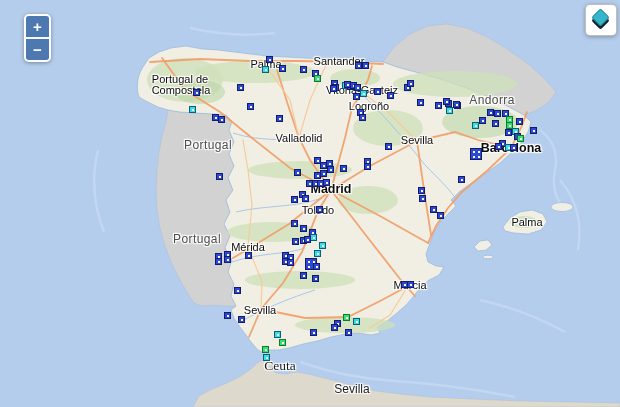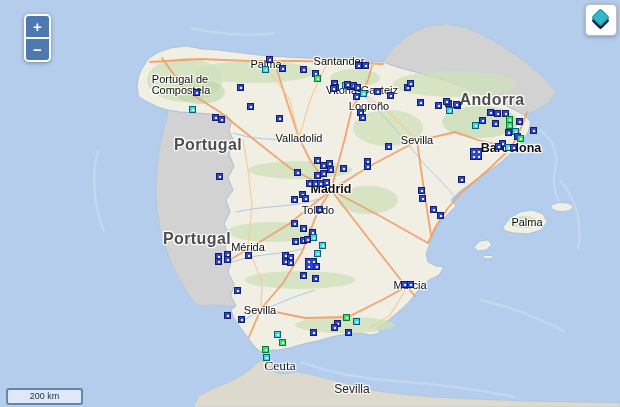--- a/index.html
+++ b/index.html
@@ -23,21 +23,21 @@
   #labels-layer,#markers-layer{position:absolute;left:0;top:0;width:100%;height:100%;}
   #labels-layer{z-index:2;pointer-events:none;}
   #markers-layer{z-index:3;}
 
   .lbl{
     position:absolute;transform:translate(-50%,-50%);
     font-size:11px;color:#0d0d0d;white-space:nowrap;line-height:1;
     text-shadow:-1px -1px 1px #fff,1px -1px 1px #fff,-1px 1px 1px #fff,1px 1px 1px #fff,0 0 3px #fff;
   }
   .lbl.capital{font-size:12.5px;font-weight:bold;}
-  .lbl.country{font-size:16px;font-weight:bold;color:#4d4d4d;letter-spacing:.4px;}
+  .lbl.country{font-size:12px;font-weight:normal;color:#4d4d4d;letter-spacing:.4px;}
   .lbl.big{font-size:13.5px;color:#1c1c1c;}
   .lbl.mid{font-size:12px;color:#1c1c1c;}
 
   .mk{position:absolute;width:7px;height:7px;box-sizing:border-box;border:1px solid #131c66;}
   .mk::after{content:"";position:absolute;left:2px;top:2px;width:2px;height:2px;background:rgba(255,255,255,.95);}
   .mk.b{background:var(--mk-blue,#2c48d4);border-color:#131c66;}
   .mk.c{background:var(--mk-cyan,#38dce8);border-color:#0c5f79;}
   .mk.g{background:var(--mk-green,#35e06c);border-color:#0c7a36;}
   .mk.l{width:12px;height:12px;}
   .mk.l::after{box-shadow:5px 0 0 rgba(255,255,255,.95),0 5px 0 rgba(255,255,255,.95),5px 5px 0 rgba(255,255,255,.95);}
@@ -298,18 +298,15 @@
     <div class="zoom-btn">−</div>
   </div>
 
   <div id="layers-control">
     <div>
       <div class="diamond back"></div>
       <div class="diamond front"></div>
     </div>
   </div>
 
-  <div id="scale-bar">
-    <span>200 km</span>
-  </div>
 
 
 </div>
 
 </body></html>

